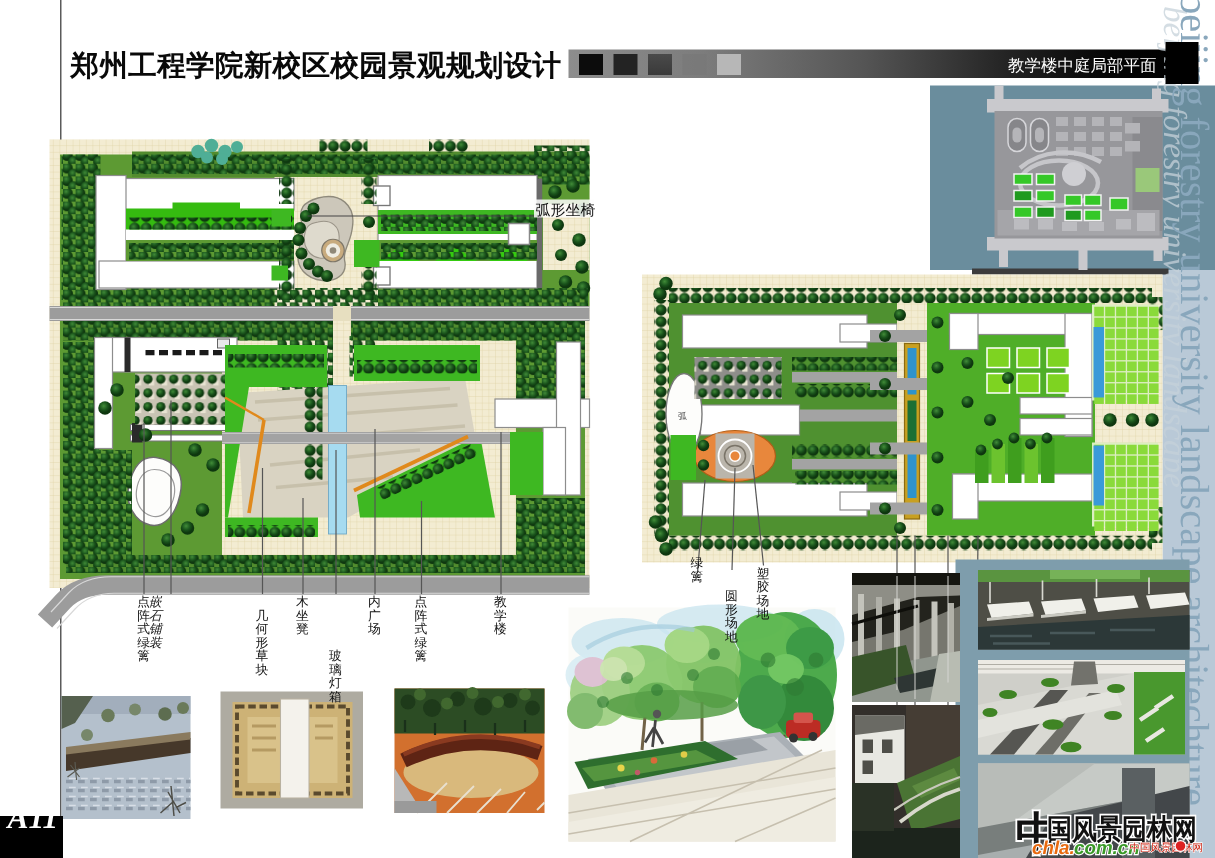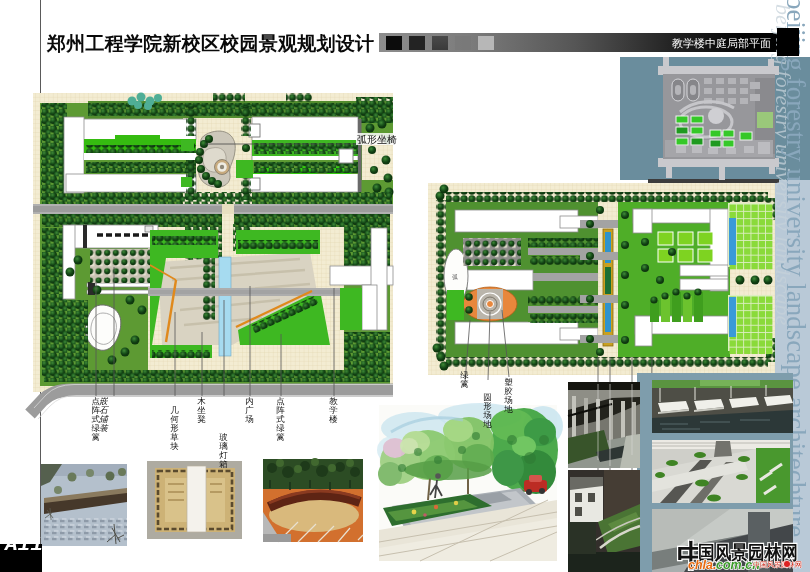--- a/index.html
+++ b/index.html
@@ -939,15 +939,15 @@
 
 <div class="vlab" style="left:329px;top:397px;">教学楼</div>
 
 <div class="vlab" style="left:460px;top:372px;font-family:Liberation Mono, monospace;">绿篱</div>
 
 <div class="vlab" style="left:483px;top:381px;margin-top:12px;">圆形场地</div>
 
 <div class="vlab" style="left:504px;top:378px;">塑胶场地</div>
 
 <div class="abs" style="left:0;top:544px;width:42px;height:28px;background:#000;"></div>
-<div class="abs" style="left:5px;top:533px;font-size:21px;font-style:italic;font-weight:bold;color:#fff;font-family:Liberation Mono, monospace;">A11</div>
+<div class="abs" style="left:5px;top:533px;font-size:21px;font-style:italic;font-weight:bold;color:#fff;font-family:Liberation Serif, serif;">A11</div>
 
 </div>
 
 </body></html>

